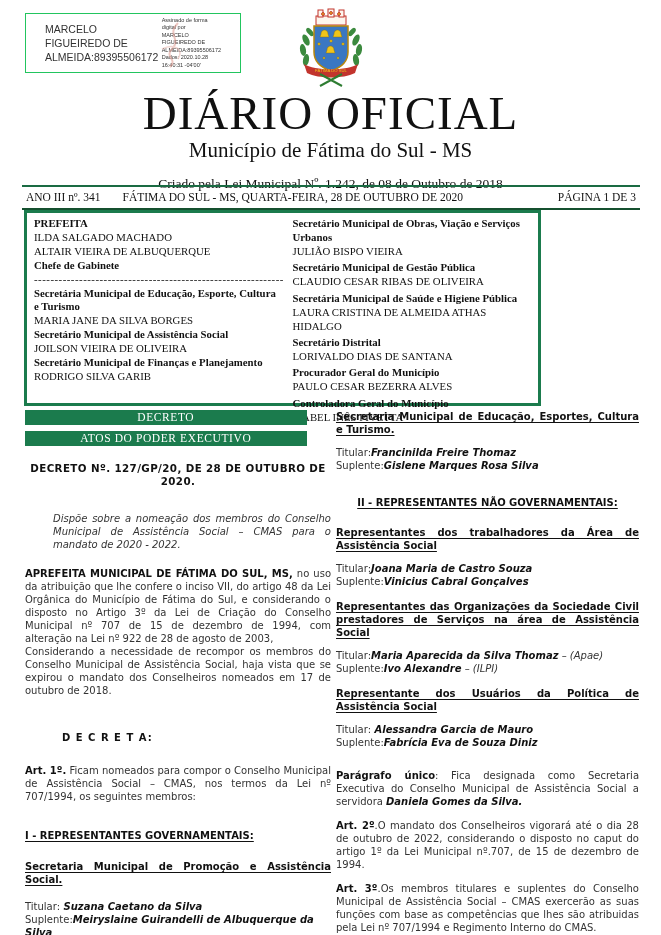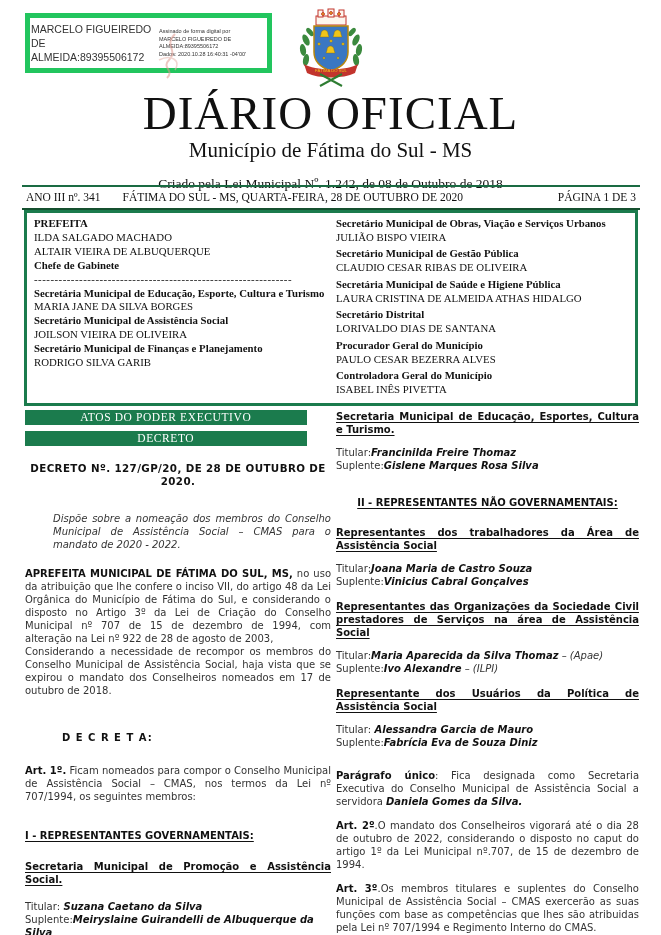--- a/index.html
+++ b/index.html
@@ -9,24 +9,24 @@
     width: 661px; height: 935px;
     background: #ffffff;
     font-family: "DejaVu Sans", sans-serif;
     color: #222;
     overflow: hidden;
   }
 
   
   .sig-box {
     position: absolute; left: 25px; top: 13px;
-    width: 247px; height: 60px;
-    border: 5px solid #22c55e;
+    width: 216px; height: 60px;
+    border: 1px solid #22c55e;
     display: flex; align-items: center;
-    padding: 3px 1px;
+    padding: 3px 19px;
     background: #fff;
   }
   .sig-name {
     width: 128px;
     font-family: "Liberation Sans", sans-serif;
     font-size: 10.5px; line-height: 14px; color: #333;
   }
   .sig-details {
     position: relative;
     flex: 1;
@@ -51,21 +51,21 @@
     font-family: "Liberation Serif", serif;
     font-size: 11.5px; color: #111;
     display: flex; align-items: center;
     padding: 1px 4px 2px 4px; height: 25px;
   }
   .dateline .loc { margin-left: 22px; flex: 1; text-align: left; }
   .dateline .pg { text-align: right; }
 
   
   .officials {
-    position: absolute; left: 24px; top: 210px; width: 614px; height: 196px;
+    position: absolute; left: 24px; top: 210px; width: 517px; height: 196px;
     border: 3px solid #1b7b4d;
     display: flex; gap: 10px;
     padding: 4px 7px;
     font-family: "Liberation Serif", serif;
     font-size: 10.8px; line-height: 13.9px; color: #111;
   }
   .officials .col { width: 50%; }
   .officials .role { font-weight: bold; }
   .officials .col-r .role { margin-top: 2.6px; }
   .officials .col-r .role:first-child { margin-top: 0; }
@@ -207,22 +207,22 @@
       <div class="role">Secretário Distrital</div>
       <div>LORIVALDO DIAS DE SANTANA</div>
       <div class="role">Procurador Geral do Município</div>
       <div>PAULO CESAR BEZERRA ALVES</div>
       <div class="role">Controladora Geral do Município</div>
       <div>ISABEL INÊS PIVETTA</div>
     </div>
   </div>
 
   <div class="col-left">
+    <div class="bar">DECRETO</div>
     <div class="bar">ATOS DO PODER EXECUTIVO</div>
-    <div class="bar">DECRETO</div>
 
     <div class="decree-title">DECRETO Nº. 127/GP/20, DE 28 DE OUTUBRO DE 2020.</div>
 
     <div class="ementa">Dispõe sobre a nomeação dos membros do Conselho Municipal de Assistência Social – CMAS para o mandato de 2020 - 2022.</div>
 
     <div class="para"><span class="b">APREFEITA MUNICIPAL DE FÁTIMA DO SUL, MS,</span><span> no uso da atribuição que lhe confere o inciso VII, do artigo 48 da Lei Orgânica do Município de Fátima do Sul, e considerando o disposto no Artigo 3º da Lei de Criação do Conselho Municipal nº 707 de 15 de dezembro de 1994, com alteração na Lei nº 922 de 28 de agosto de 2003,</span></div>
     <div class="para">Considerando a necessidade de recompor os membros do Conselho Municipal de Assistência Social, haja vista que se expirou o mandato dos Conselheiros nomeados em 17 de outubro de 2018.</div>
 
     <div class="decreta">D E C R E T A:</div>
 

